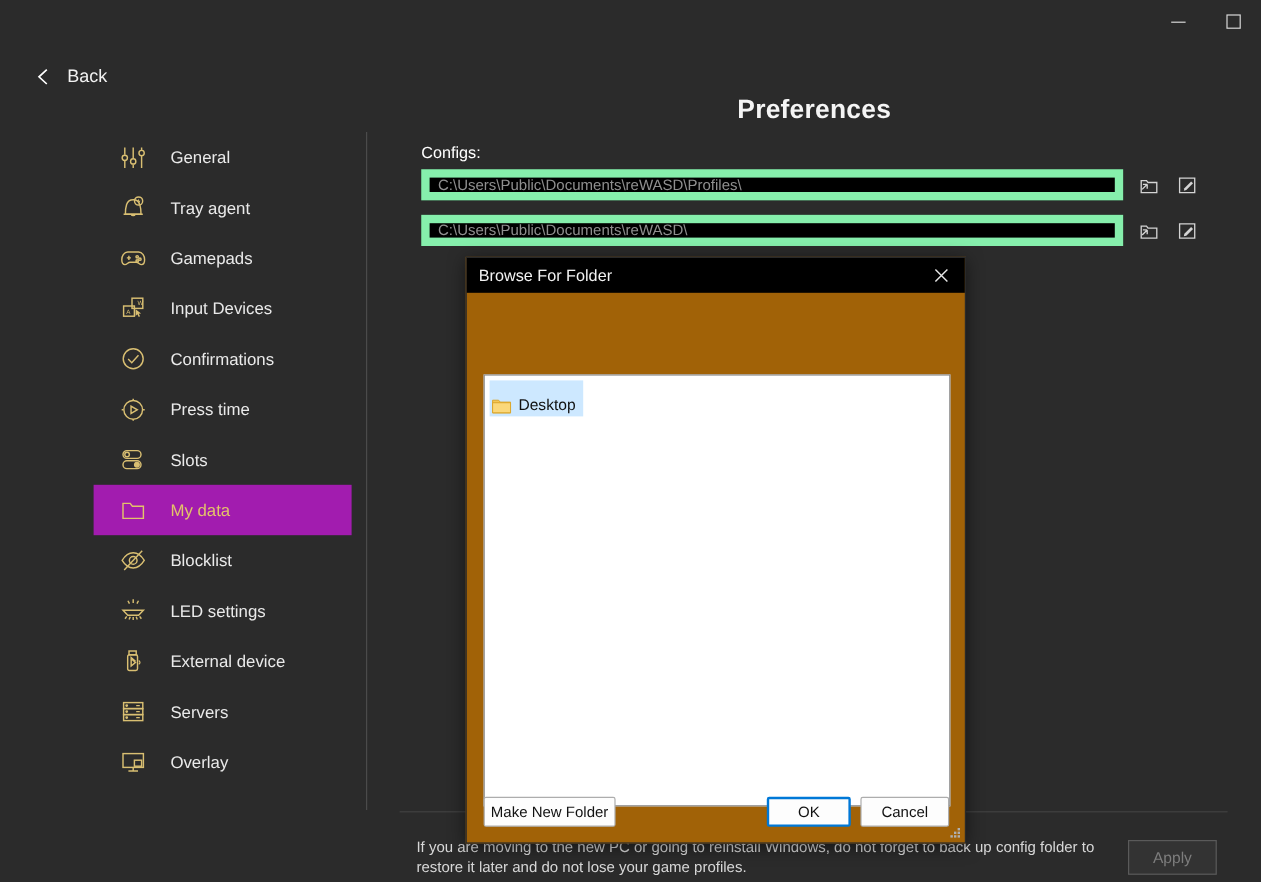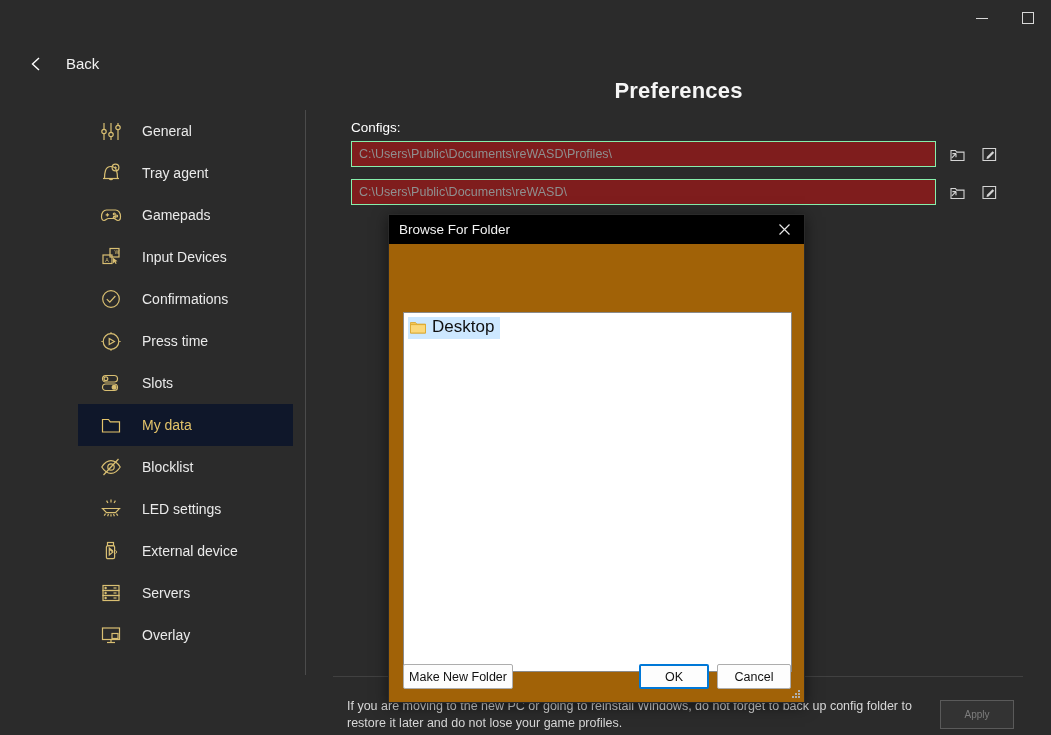--- a/index.html
+++ b/index.html
@@ -23,21 +23,21 @@
     width: 46px; height: 34px;
     display: flex; align-items: center; justify-content: center;
     color: #d8d8d8;
   }
   .glyph-min { width: 12px; height: 1px; background: #d8d8d8; display:block; }
   .glyph-max { width: 12px; height: 12px; border: 1px solid #d8d8d8; display:block; }
 
   
   .back-row {
     position: absolute; left: 28px; top: 55px;
-    display: flex; align-items: center; gap: 22px;
+    display: flex; align-items: center; gap: 12px;
     color: #ffffff;
   }
   .back-chevron { width: 16px; height: 16px; display: block; }
   .back-label { font-size: 15px; color: #f2f2f2; }
 
   
   .page-title {
     position: absolute; left: 306px; right: 0; top: 78px;
     text-align: center;
     font-size: 22px; font-weight: 700; color: #f5f5f5;
@@ -51,37 +51,37 @@
   }
   .nav-item {
     display: flex; align-items: center;
     height: 42px; padding-left: 20px;
     gap: 18px;
     color: #eaeaea;
     font-size: 14px;
     text-align: center;
   }
   .nav-item .ico { width: 26px; height: 26px; flex: 0 0 26px; display:block; }
-  .nav-item.selected { background: #0f172a; color: #e3c36a; }
+  .nav-item.selected { background: #a21caf; color: #e3c36a; }
   .nav-item.selected .nav-label { color: #e3c36a; }
   .nav-label { line-height: 1; }
 
   .divider-v {
     position: absolute; left: 305px; top: 110px;
     width: 1px; height: 565px; background: #4b4b4b;
   }
 
   
   .content { position: absolute; left: 351px; top: 120px; width: 660px; }
   .field-label { font-size: 13.5px; color: #ffffff; margin-bottom: 6px; }
   .field-row { display: flex; align-items: center; gap: 0; margin-bottom: 12px; }
   .path-input {
     width: 585px; height: 26px;
-    background: #7f1d1d;
-    border: 1px solid #86efac;
+    background: #000000;
+    border: 7px solid #86efac;
     color: #8f8f8f;
     font-size: 12.5px;
     font-family: "Liberation Sans", sans-serif;
     padding: 0 7px;
     outline: none;
   }
   .icon-btn {
     width: 22px; height: 22px; margin-left: 10px;
     display: flex; align-items: center; justify-content: center;
   }
@@ -95,21 +95,21 @@
   .footer-note {
     position: absolute; left: 347px; top: 698px; width: 565px;
     font-size: 12.5px; line-height: 17px; color: #d7d7d7;
   }
   .apply-btn {
     position: absolute; left: 940px; top: 700px;
     width: 74px; height: 29px;
     border: 1px solid #5a5a5a;
     background: #333333;
     color: #7d7d7d;
-    font-size: 10px;
+    font-size: 13px;
     font-family: "Liberation Sans", sans-serif;
     display: flex; align-items: center; justify-content: center;
   }
 
   
   .dialog {
     position: absolute; left: 388px; top: 214px;
     width: 417px; height: 489px;
     background: #a16207;
     border: 1px solid #2a2a2a;
@@ -133,22 +133,22 @@
   .dlg-body { flex: 1; position: relative; }
   .tree {
     position: absolute; left: 14px; top: 68px;
     width: 389px; height: 360px;
     background: #ffffff;
     border: 1px solid #8a8a8a;
     overflow: hidden;
   }
   .tree-item {
     display: inline-flex; align-items: center; gap: 6px;
-    margin: 4px 0 0 4px; padding: 0 6px 2px 2px;
-    font-size: 17px; color: #111111;
+    margin: 4px 0 0 4px; padding: 13px 6px 2px 2px;
+    font-size: 13px; color: #111111;
   }
   .tree-item.selected { background: #cde8ff; }
   .folder-ico { width: 16px; height: 14px; display: block; }
   .dlg-footer {
     position: absolute; left: 0; right: 0; bottom: 0;
     height: 52px;
   }
   .dlg-btn {
     position: absolute; top: 14px;
     height: 25px;

